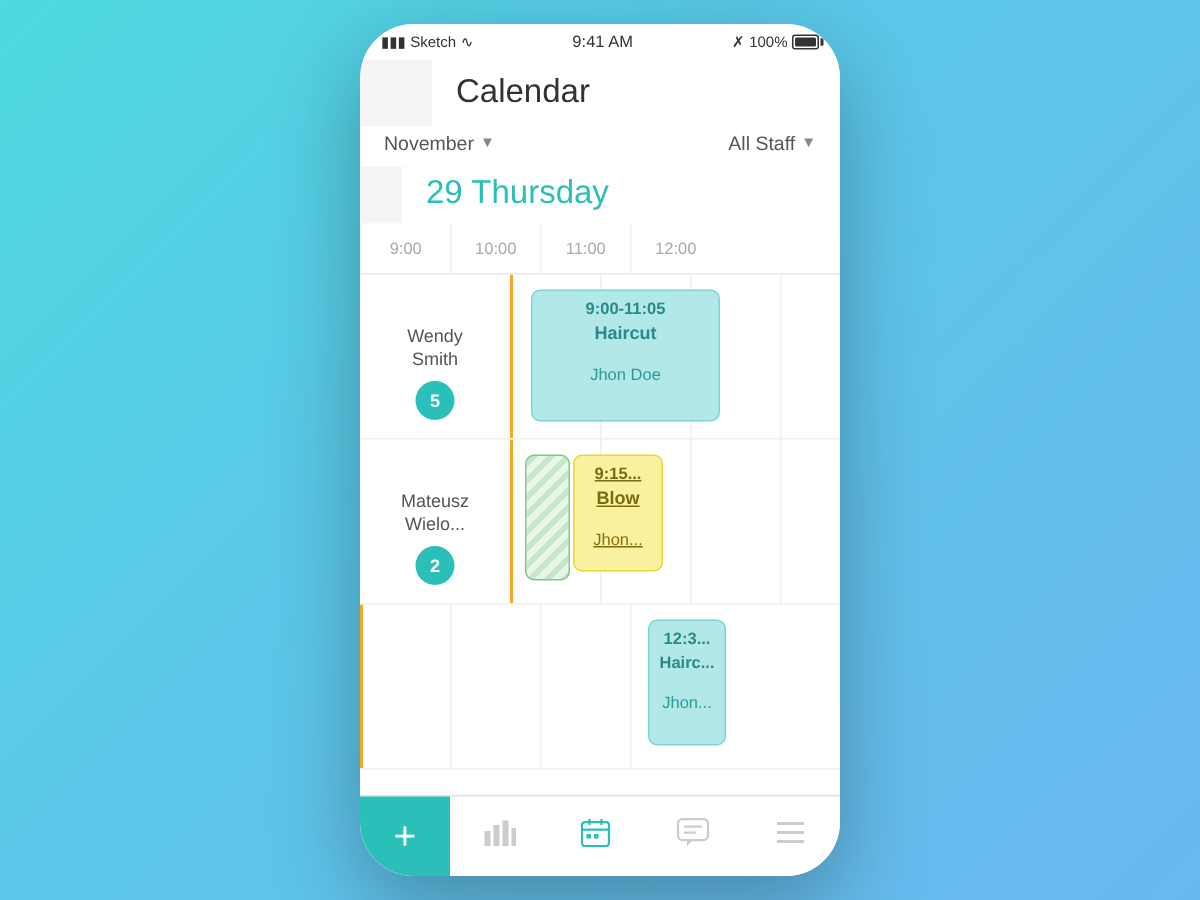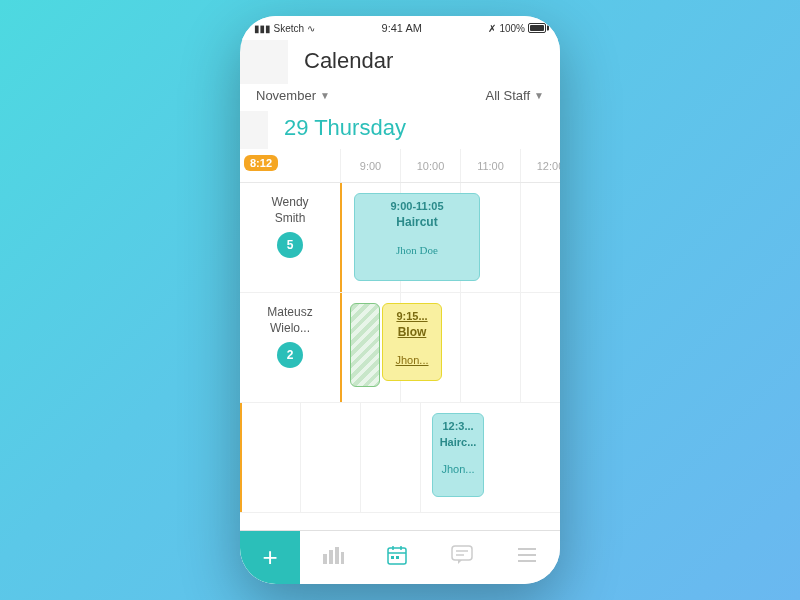--- a/index.html
+++ b/index.html
@@ -153,20 +153,21 @@
       position: relative;
     }
     .staff-info {
       width: 100px;
       flex-shrink: 0;
       padding: 12px 10px;
       display: flex;
       flex-direction: column;
       align-items: center;
       gap: 6px;
+      justify-content: flex-end;
     }
     .staff-name { font-size: 12px; color: #555; text-align: center; line-height: 1.3; }
     .staff-badge {
       width: 26px; height: 26px; border-radius: 50%;
       background: #2bbfb9; color: white;
       font-size: 12px; font-weight: 600;
       display: flex; align-items: center; justify-content: center;
     }
     .time-grid {
       flex: 1;
@@ -289,23 +290,20 @@
     </button>
   </div>
 
   <div class="date-heading">
     <span class="date-text">29 Thursday</span>
   </div>
 
   <div class="calendar-area">
 
     <div class="time-header">
-      <div class="staff-col-header">
-        <div class="current-time-badge">8:12</div>
-      </div>
       <div class="time-slots-header">
         <div class="time-label">9:00</div>
         <div class="time-label">10:00</div>
         <div class="time-label">11:00</div>
         <div class="time-label">12:00</div>
 
       </div>
     </div>
 
     <div class="staff-rows">
@@ -322,21 +320,21 @@
             <div class="grid-col"></div>
             <div class="grid-col"></div>
 
           </div>
 
           <div class="current-time-line" style="left: 0px;"></div>
 
           <div class="appt-block appt-blue" style="left:14px; top:10px; width:126px; height:88px;">
             <div style="font-weight:600;font-size:11px;">9:00-11:05</div>
             <div style="font-weight:600;font-size:12px;margin-top:2px;">Haircut</div>
-            <div style="font-size:11px;color:#2a9a9a;margin-top:12px;font-family:Liberation Serif, serif;">Jhon Doe</div>
+            <div style="font-size:11px;color:#2a9a9a;margin-top:12px;">Jhon Doe</div>
           </div>
         </div>
       </div>
 
       <div class="staff-row">
         <div class="staff-info">
           <span class="staff-name">Mateusz<br>Wielo...</span>
           <div class="staff-badge">2</div>
         </div>
         <div class="time-grid">

